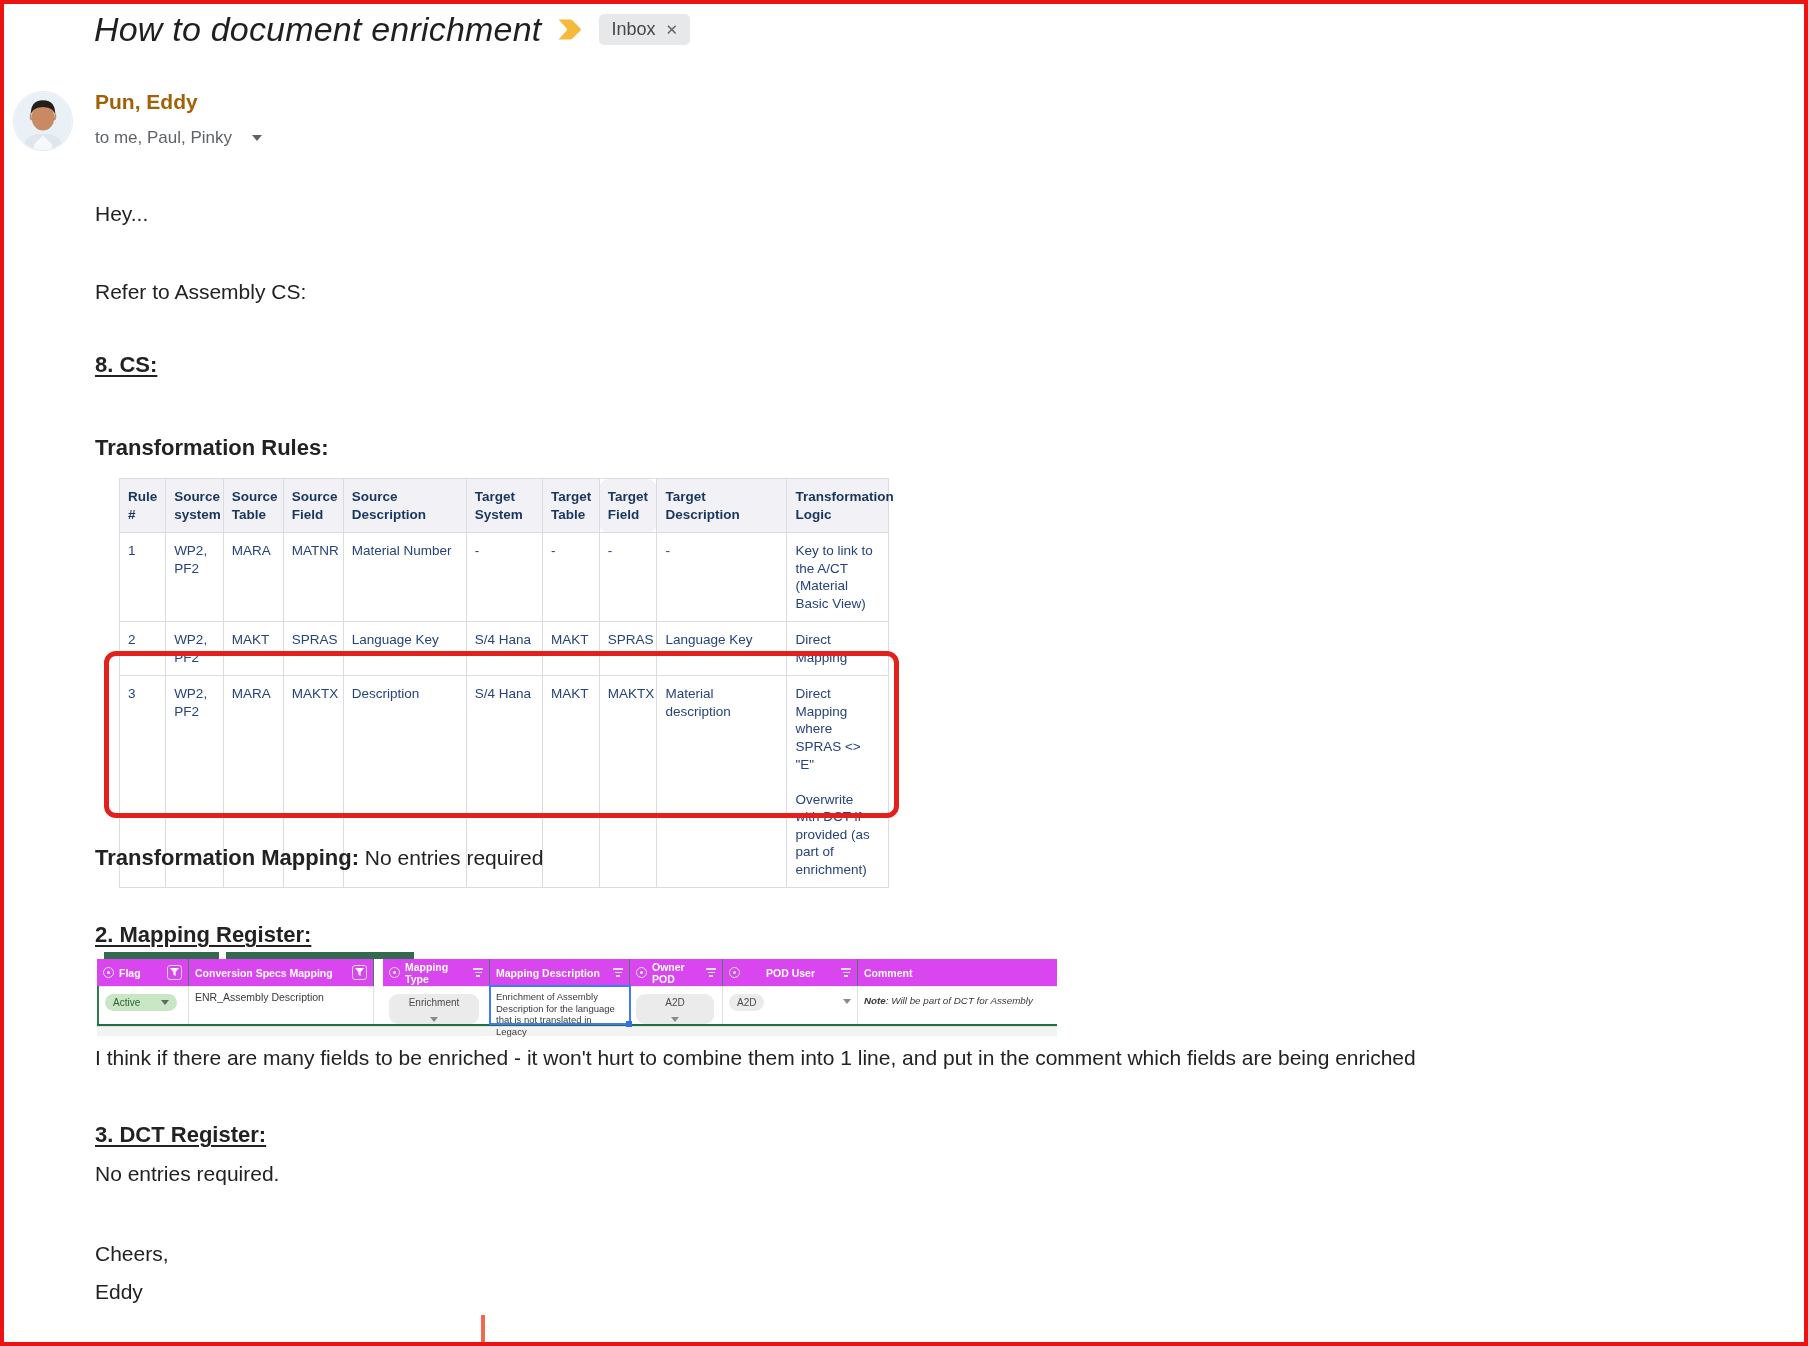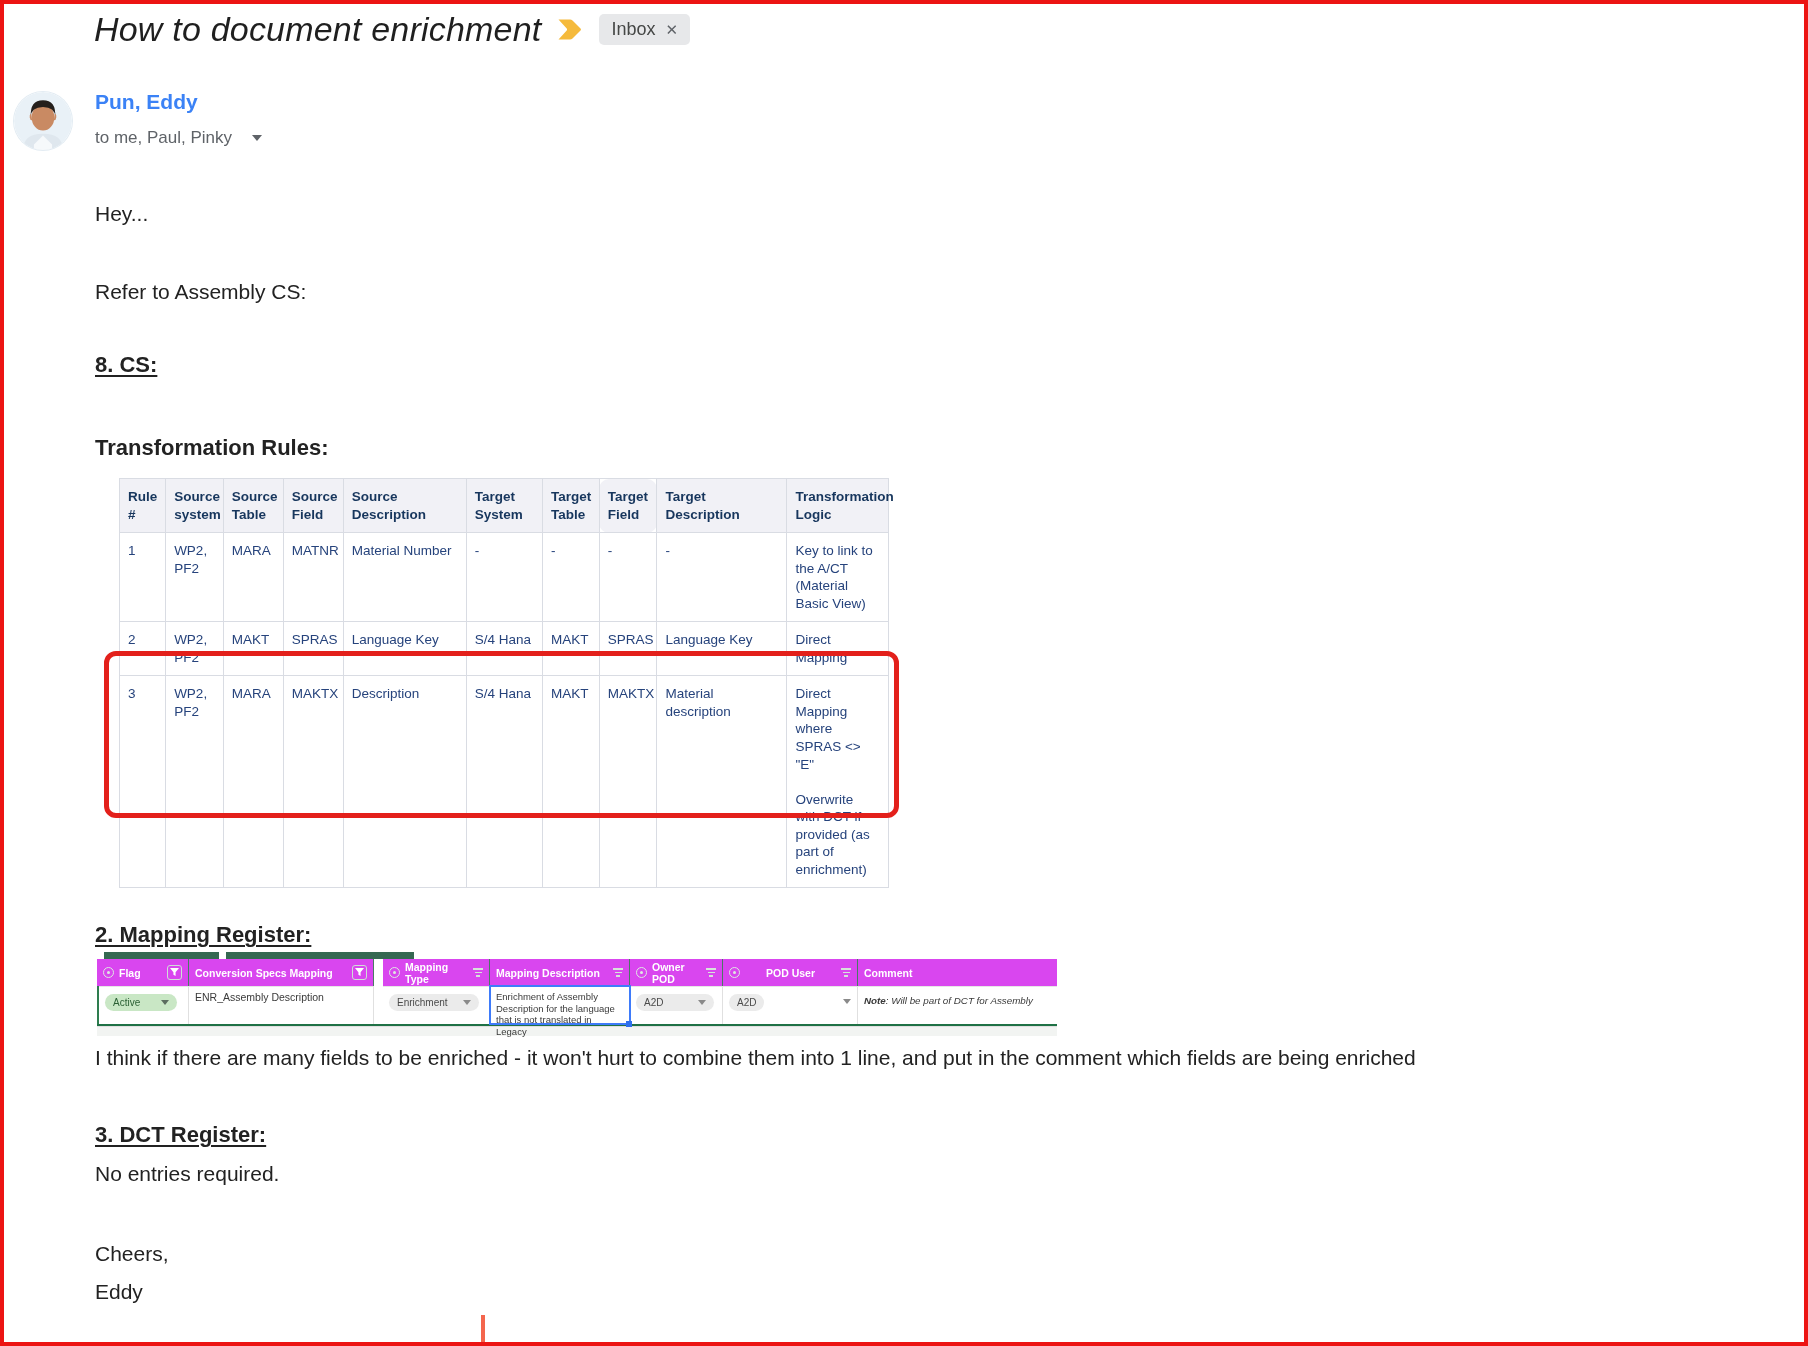--- a/index.html
+++ b/index.html
@@ -16,21 +16,21 @@
   .subject { font-size:34px; font-weight:400; color:#1f1f1f; letter-spacing:.2px;font-style:italic; }
   .important-arrow { width:26px; height:21px; display:inline-block; }
   .label-chip {
     display:inline-flex; align-items:center; gap:10px; background:#e7e8ea;
     border-radius:5px; padding:5px 12px; font-size:18px; color:#454746;
   }
   .label-chip .close { font-size:15px; color:#5f6368; cursor:pointer; }
 
   
   .avatar { position:absolute; left:10px; top:88px; width:58px; height:58px; border-radius:50%; overflow:hidden; box-shadow:0 0 0 1px #e3ecf3; }
-  .sender-name { position:absolute; left:91px; top:86px; font-size:21px; font-weight:700; color:#3b82f6; }
+  .sender-name { position:absolute; left:91px; top:86px; font-size:21px; font-weight:700; color:#a16207; }
   .recipients { position:absolute; left:91px; top:124px; font-size:17px; color:#5f6368; display:flex; align-items:center; gap:20px; }
   .caret-down { width:0; height:0; border-left:5px solid transparent; border-right:5px solid transparent; border-top:6px solid #5f6368; display:inline-block; }
 
   
   .bodytext { position:absolute; left:91px; font-size:21px; color:#222; }
   .heading-underline { font-weight:700; font-size:22px; text-decoration:underline; text-decoration-thickness:2px; text-underline-offset:3px; }
   .heading-bold { font-weight:700; font-size:22px; }
 
   
   .rules-table {
@@ -83,21 +83,21 @@
     background:#fff; height:38px; padding:4px 6px; border-right:1px solid #e0e0e0;
     border-top:1px solid #e6e6e6; display:flex; align-items:flex-start; color:#3a3a3a;
   }
   .register .row-pane1 { border-left:2px solid #2e7d4f; }
   .register .underline-green { height:2px; background:#1f7145; }
   .register .bottomstrip { height:10px; background:#f2f4f2; border-top:1px solid #e0e0e0; }
 
   .pill { display:inline-flex; align-items:center; justify-content:space-between; gap:8px;
     border-radius:9px; padding:2px 8px; font-size:10px; line-height:13px; margin-top:3px; }
   .pill.green { background:#c9e7c5; color:#2a5f33; }
-  .pill.gray  { background:#ebebeb; color:#4a4a4a; }
+  .pill.gray  { background:#ebebeb; color:#4a4a4a;flex-direction:column; }
   .pill .caret, .cell-caret { width:0; height:0; border-left:4px solid transparent; border-right:4px solid transparent; border-top:5px solid #5c6d60; display:inline-block; }
   .cell-caret { border-top-color:#8a8a8a; margin-left:auto; margin-top:8px; }
 
   .desc-cell { outline:2px solid #3e7bfa; outline-offset:-1px; position:relative; font-size:9.5px; line-height:1.22; color:#3a3a3a; }
   .desc-cell .handle { position:absolute; right:-3px; bottom:-3px; width:6px; height:6px; background:#2f6fed; }
   .comment-note { font-style:italic; font-size:9.8px; color:#3a3a3a; padding-top:4px; }
   .comment-note b { font-weight:700; }
 
   .red-tick { position:absolute; left:477px; top:1311px; width:4px; height:33px; background:#f4664d; }
 </style>
@@ -193,20 +193,24 @@
           <td>Material description</td>
           <td>Direct Mapping where SPRAS &lt;&gt; "E"
 
 Overwrite with DCT if provided (as part of enrichment)</td>
         </tr>
       </tbody>
     </table>
 
   <div class="highlight-box"></div>
 
+  <div class="bodytext" style="top:841px">
+    <span class="heading-bold">Transformation Mapping:</span>
+    <span>No entries required</span>
+  </div>
   <div class="bodytext heading-underline" style="top:918px">2. Mapping Register:</div>
 
   <div class="register">
     <div class="topstrip">
       <span class="seg" style="left:7px; width:115px"></span>
       <span class="seg" style="left:129px; width:188px"></span>
     </div>
 
     <div class="grid">
       <div class="pane">

